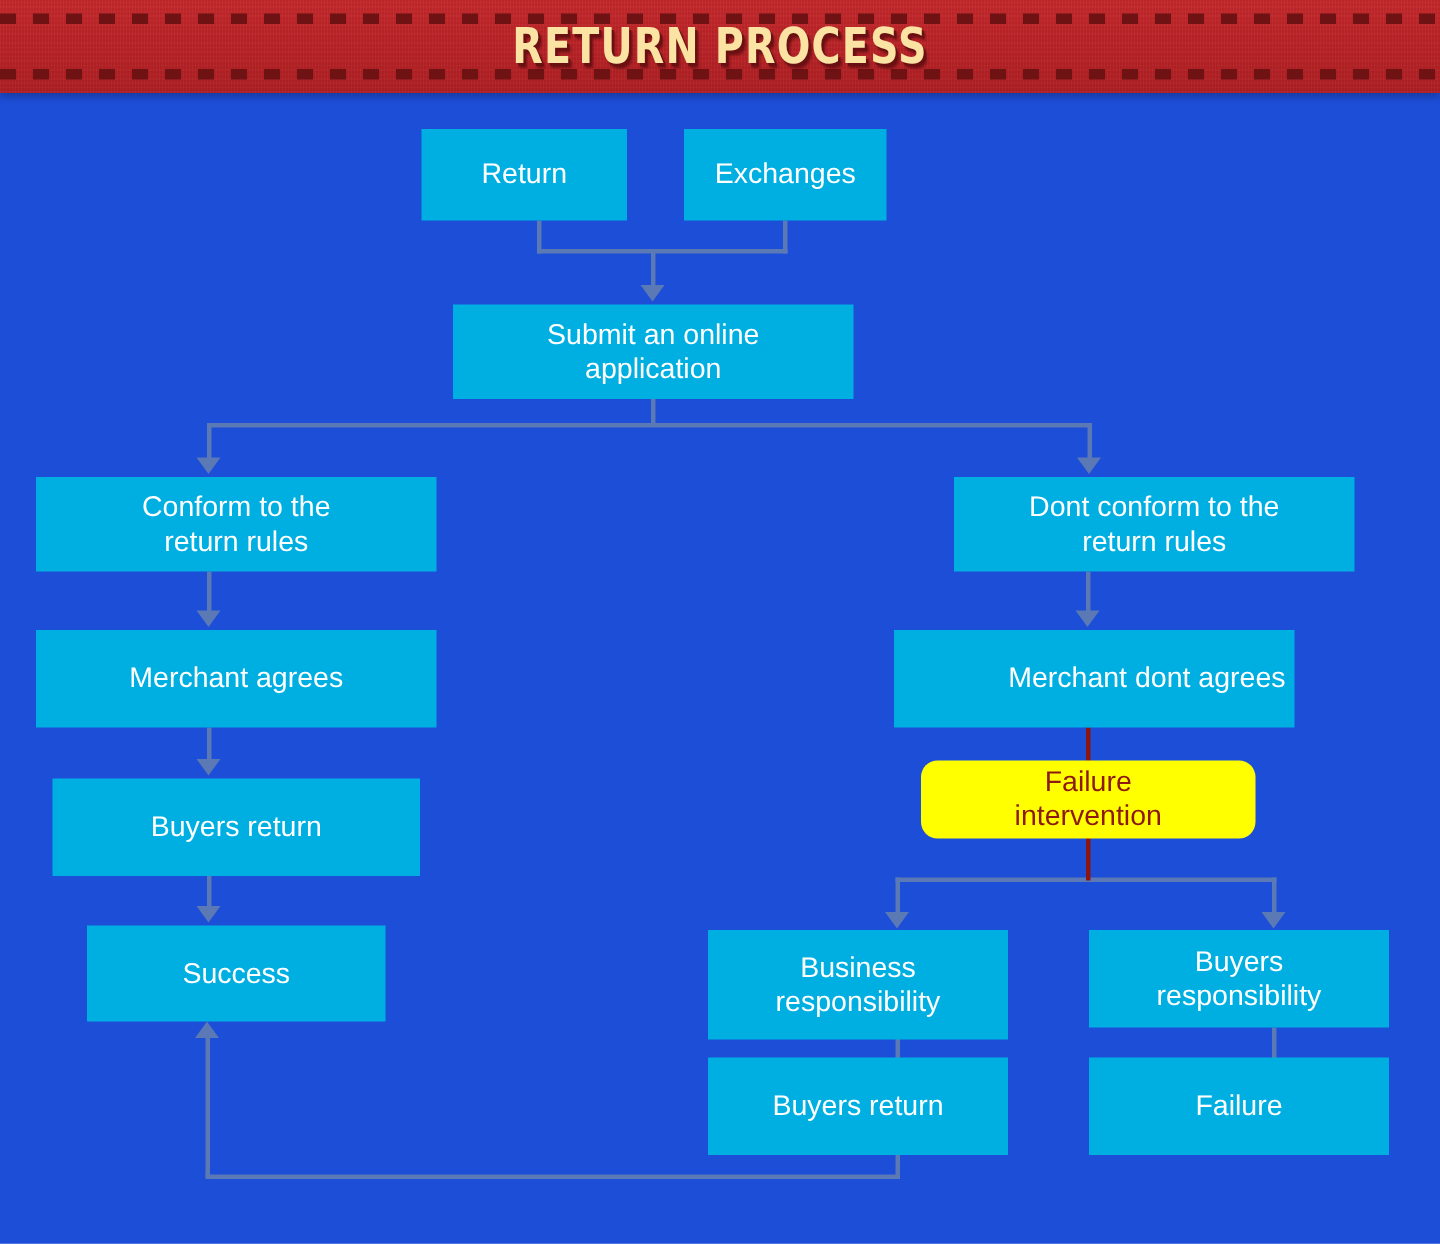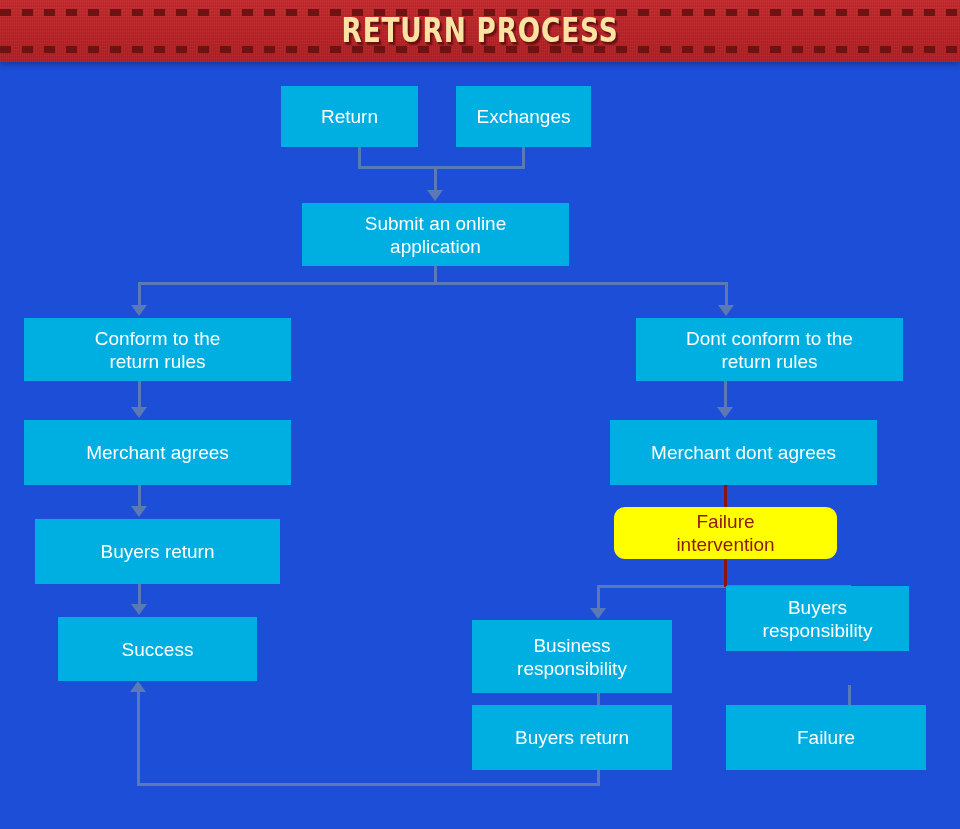--- a/index.html
+++ b/index.html
@@ -221,39 +221,39 @@
     <span>Success</span>
   </div>
 
   <div class="node" style="left:592px; top:318px; width:267px; height:63px;margin-left:44px;">
     <span>
       <span>Dont conform to the</span><br>
       <span>return rules</span>
     </span>
   </div>
 
-  <div class="node" style="left:610px; top:420px; width:267px; height:65px;">
+  <div class="node" style="left:596px; top:420px; width:267px; height:65px;justify-content:flex-end;">
     <span>Merchant dont agrees</span>
   </div>
 
   <div class="node highlight" style="left:614px; top:507px; width:223px; height:52px;">
     <span>
       <span>Failure</span><br>
       <span>intervention</span>
     </span>
   </div>
 
   <div class="node" style="left:472px; top:620px; width:200px; height:73px;">
     <span>
       <span>Business</span><br>
       <span>responsibility</span>
     </span>
   </div>
 
-  <div class="node" style="left:726px; top:586px; width:183px; height:65px;">
+  <div class="node" style="left:726px; top:620px; width:200px; height:65px;">
     <span>
       <span>Buyers</span><br>
       <span>responsibility</span>
     </span>
   </div>
 
   <div class="node" style="left:472px; top:705px; width:200px; height:65px;">
     <span>Buyers return</span>
   </div>
 

